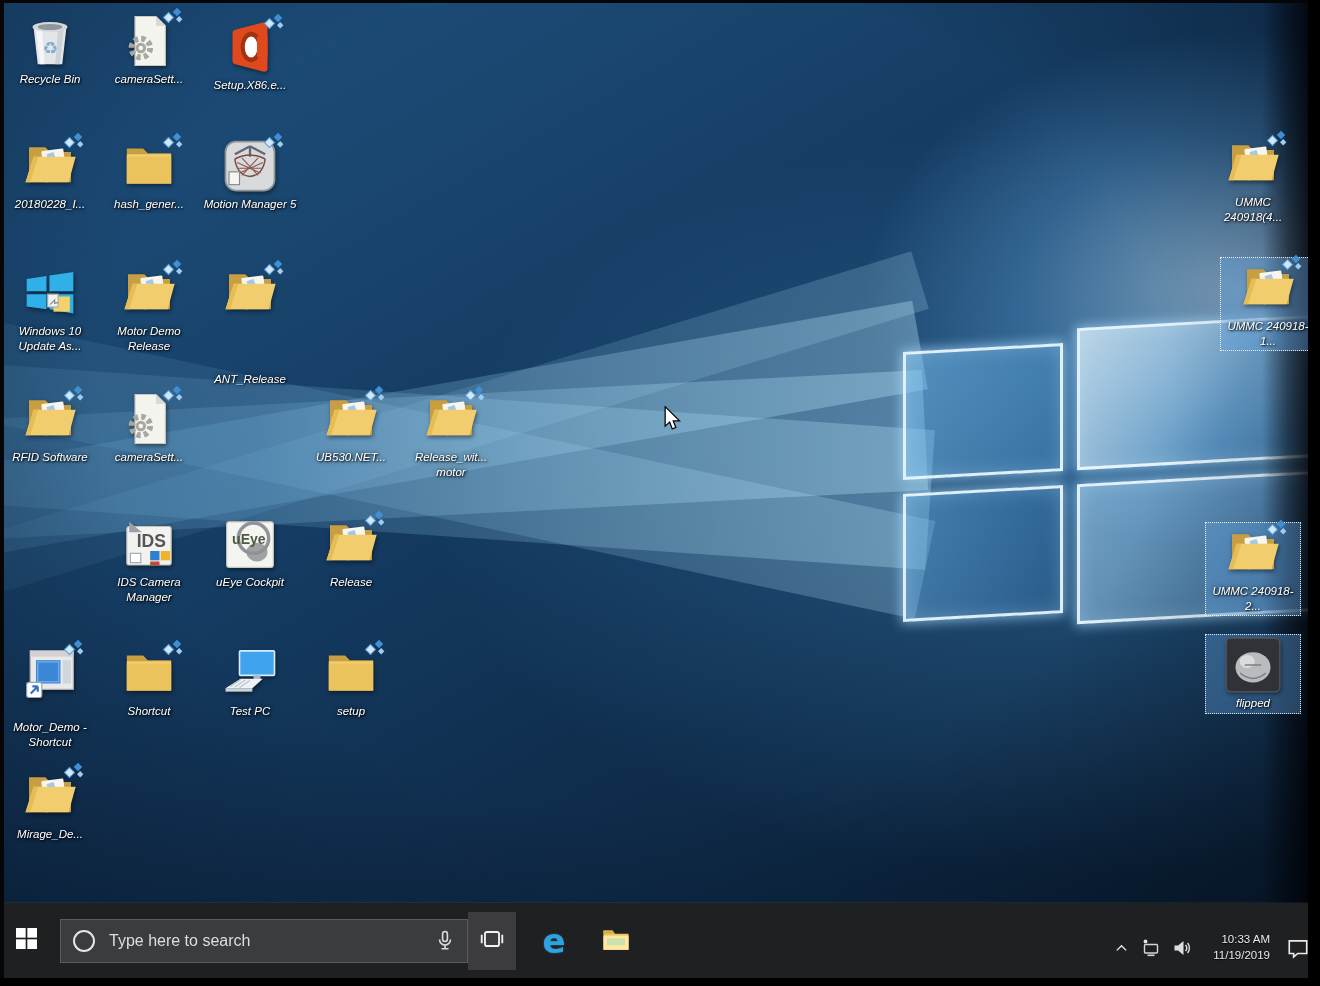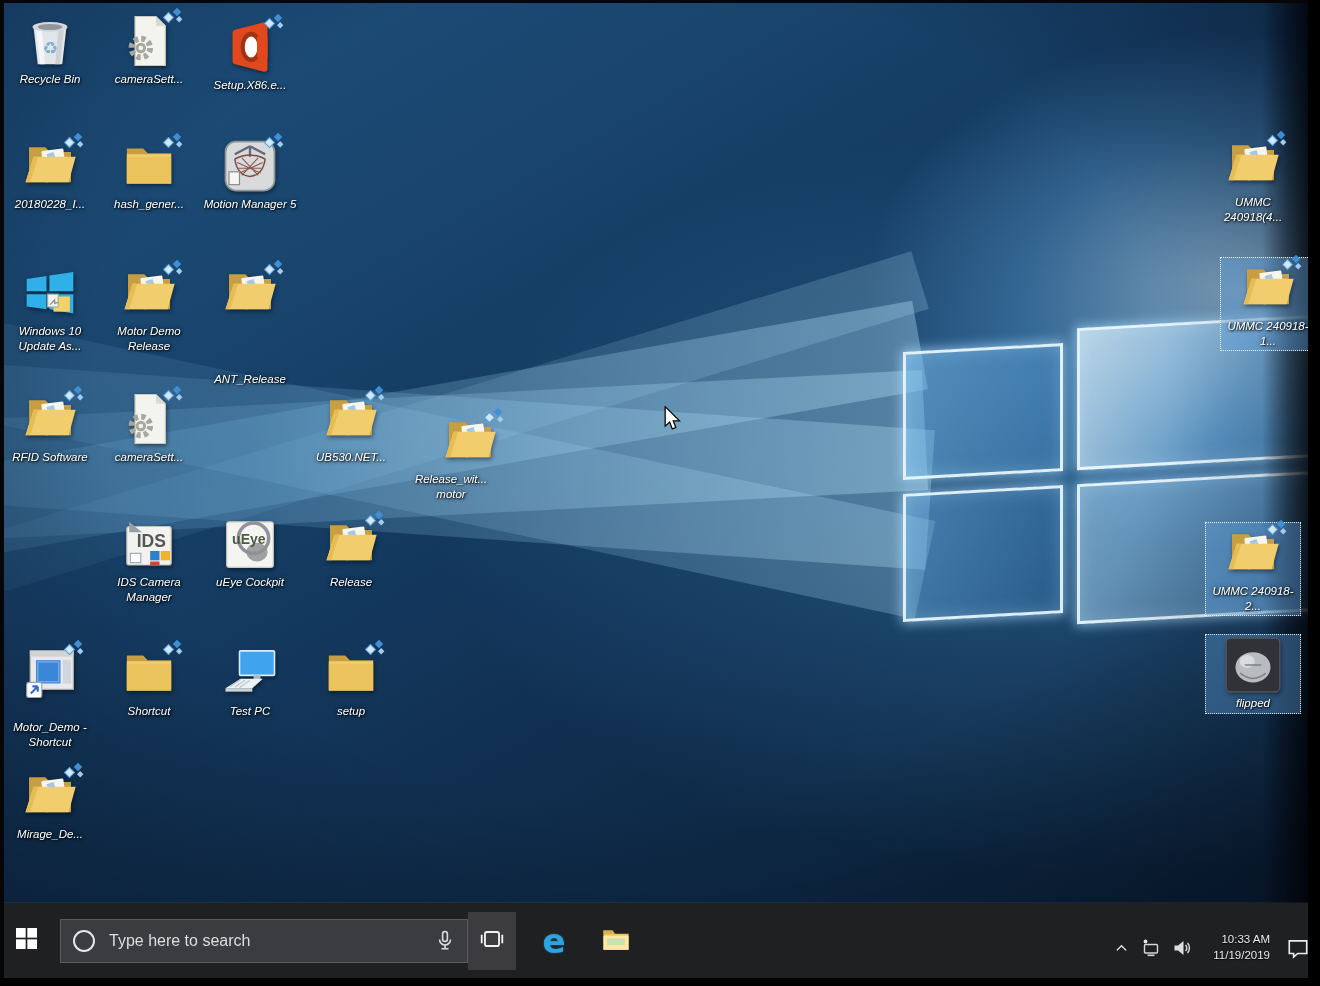--- a/index.html
+++ b/index.html
@@ -304,21 +304,21 @@
           <span class="badge">
             <svg viewBox="0 0 22 20">
               <rect x="2" y="7" width="7" height="7" fill="#cfe8fb" stroke="#5b9fd8" stroke-width="1" transform="rotate(45 5.5 10.5)"></rect>
               <rect x="11" y="2" width="6" height="6" fill="#3f8fd6" transform="rotate(45 14 5)"></rect>
               <rect x="14" y="10" width="4.5" height="4.5" fill="#9fcdf0" transform="rotate(45 16.2 12.2)"></rect>
             </svg>
           </span>
         </div>
         <div class="dt-label">UB530.NET...</div>
       </div>
-      <div class="dt-icon" style="left: 403px; top: 410px; align-items: flex-end;">
+      <div class="dt-icon" style="left: 403px; top: 388px;">
         <div class="glyph">
           <svg viewBox="0 0 48 48">
             <path d="M6 8h14l4 4h18v26H6z" fill="#c89e42"></path>
             <rect x="18" y="10" width="19" height="27" rx="1" fill="#f6f6ef" transform="rotate(-7 27 23)"></rect>
             <path d="M27 12l8 24-6 2-8-24z" fill="#3f8fd6" opacity="0.45"></path>
             <path d="M3 38l7-22h36l-6 22z" fill="#f2cd6e"></path>
             <path d="M3 38l7-22h4l-7 22z" fill="#e6bd55"></path>
           </svg>
           <span class="badge">
             <svg viewBox="0 0 22 20">

